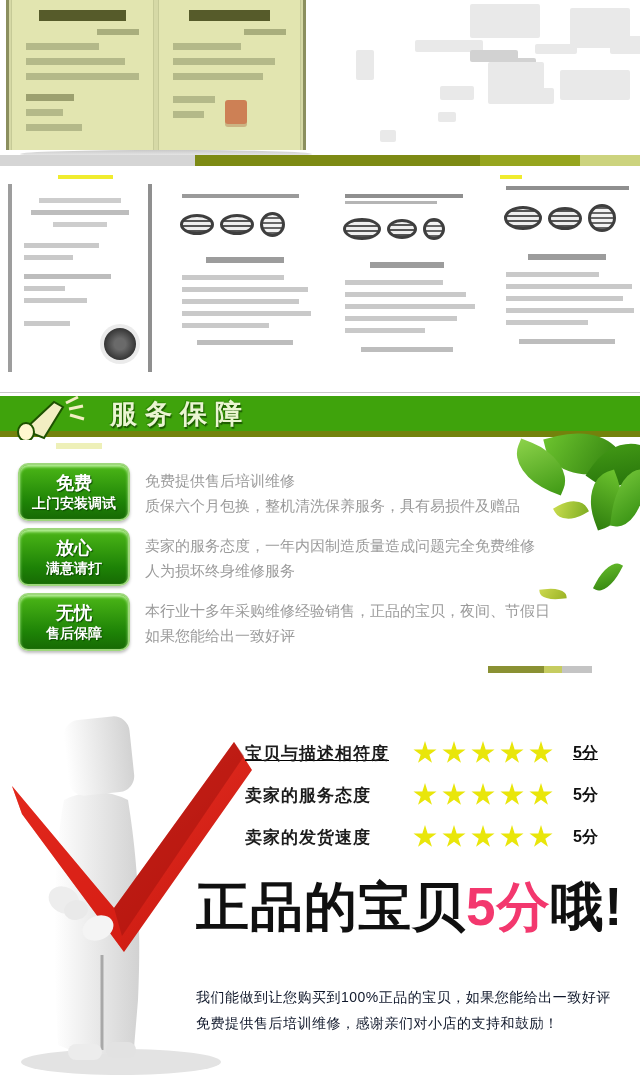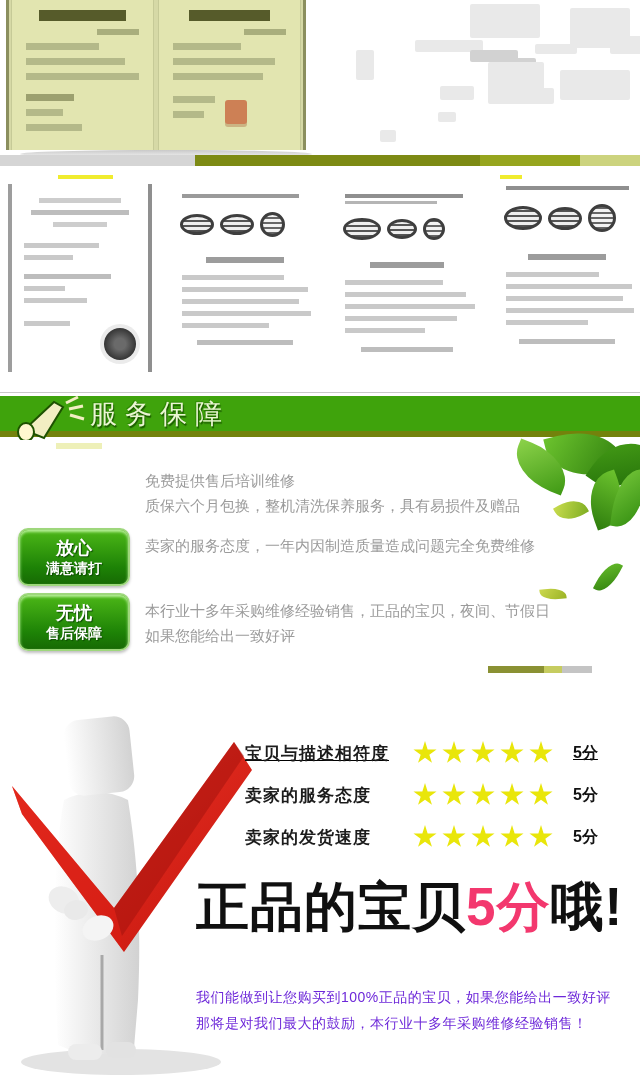--- a/index.html
+++ b/index.html
@@ -33,22 +33,22 @@
   .badge{width:25px;height:25px;border:3px solid #3e3e3e;border-radius:50%;
         background:repeating-linear-gradient(0deg,#666 0 2px,#f2f2f2 2px 5px);}
   .seal-round{position:absolute;width:32px;height:32px;border-radius:50%;
         background:radial-gradient(circle at 50% 50%, #6a6a6a 25%, #2f2f2f 75%);
         box-shadow:0 0 0 4px #9a9a9a33;}
   .ydash{position:absolute;height:4px;background:#f0ec2e;top:175px;}
   
   .top-hairline{position:absolute;left:0;top:392px;width:640px;height:1px;background:#c9c9c9;}
   .sv-header{position:absolute;left:0;top:396px;width:640px;height:41px;background:#3fa30c;
              border-bottom:6px solid #73820c;display:flex;align-items:center;}
-  .sv-title{color:#eaf5d2;font-size:27px;font-weight:normal;letter-spacing:8px;
-            text-shadow:1px 2px 1px #1c5a00, -1px -1px 0 #2f8a05;margin-left:4px;}
+  .sv-title{color:#eaf5d2;font-size:27px;font-weight:bold;letter-spacing:8px;
+            text-shadow:1px 2px 1px #1c5a00, -1px -1px 0 #2f8a05;margin-left:24px;}
   .icon-tab{position:absolute;left:56px;top:443px;width:46px;height:6px;background:#eef0b8;}
   
   .sv-badge{position:absolute;left:18px;width:112px;height:58px;border-radius:10px;
             background:linear-gradient(#4cb717,#1d8206 70%,#176a04);
             border:2px solid #9ed77c;box-shadow:inset 0 2px 3px #b8f09a, 0 2px 3px rgba(0,0,0,.25);
             display:flex;flex-direction:column;justify-content:center;align-items:center;color:#fff;}
   .sv-badge .b1{font-size:18px;font-weight:bold;text-shadow:1px 1px 1px #0c4a00;line-height:22px;}
   .sv-badge .b2{font-size:14px;font-weight:bold;text-shadow:1px 1px 1px #0c4a00;line-height:18px;}
   .sv-desc{position:absolute;left:145px;width:486px;color:#9b9b9b;font-size:15px;line-height:25px;}
   
@@ -57,21 +57,21 @@
   .r-row{position:absolute;left:245px;display:flex;align-items:center;height:34px;}
   .r-label{font-size:17px;font-weight:bold;color:#1c1c1c;width:168px;letter-spacing:1px;}
   .stars{display:flex;gap:5px;width:146px;}
   .star{width:24px;height:24px;background:#e9e60a;display:inline-block;
         clip-path:polygon(50% 0%,61% 35%,98% 35%,68% 57%,79% 91%,50% 70%,21% 91%,32% 57%,2% 35%,39% 35%);
         filter:drop-shadow(0 1px 0 #b7b400);}
   .r-score{font-size:16px;color:#111;margin-left:14px;font-weight:bold;}
   .slogan{position:absolute;left:196px;top:872px;font-size:53px;font-weight:bold;color:#101010;
           letter-spacing:1px;white-space:nowrap;}
   .slogan .hl{color:#f3386e;}
-  .note{position:absolute;left:196px;top:984px;width:440px;color:#6d28d9;font-size:14px;line-height:26px;letter-spacing:.5px;}
+  .note{position:absolute;left:196px;top:984px;width:440px;color:#0f172a;font-size:14px;line-height:26px;letter-spacing:.5px;}
   
   .mini-bar{position:absolute;top:666px;height:7px;}
 </style>
 </head>
 <body>
 
 <div id="canvas">
 
   <div class="book">
     <div class="page">
@@ -201,31 +201,36 @@
     <div class="leaf" style="left:548px;top:430px;width:72px;height:48px;border-radius:0 80% 0 80%;transform:rotate(-14deg);"></div>
     <div class="leaf" style="left:512px;top:448px;width:58px;height:38px;border-radius:0 80% 0 80%;transform:rotate(22deg);background:linear-gradient(135deg,#8cd24a,#3f9914);"></div>
     <div class="leaf" style="left:598px;top:436px;width:46px;height:58px;border-radius:80% 0 80% 0;transform:rotate(35deg);background:linear-gradient(135deg,#4aa318,#1f6a08);"></div>
     <div class="leaf" style="left:580px;top:482px;width:52px;height:36px;border-radius:0 80% 0 80%;transform:rotate(70deg);"></div>
     <div class="leaf" style="left:614px;top:468px;width:30px;height:60px;border-radius:80% 0 80% 0;transform:rotate(8deg);background:linear-gradient(135deg,#79ca3c,#2f8a0e);"></div>
     <div class="leaf" style="left:556px;top:500px;width:30px;height:20px;border-radius:0 80% 0 80%;transform:rotate(-30deg);background:linear-gradient(135deg,#c9dc4e,#7fae23);"></div>
     <div class="leaf" style="left:600px;top:560px;width:16px;height:34px;border-radius:80% 0 80% 0;transform:rotate(28deg);"></div>
     <div class="leaf" style="left:540px;top:588px;width:26px;height:12px;border-radius:0 80% 0 80%;transform:rotate(-8deg);background:linear-gradient(135deg,#ccd84e,#9ab325);"></div>
   </div>
 
+  <div class="sv-badge" style="top:463px;">
+    <div class="b1">免费</div>
+    <div class="b2">上门安装调试</div>
+  </div>
   <div class="sv-desc" style="top:468px;">
     <div>免费提供售后培训维修</div>
     <div>质保六个月包换，整机清洗保养服务，具有易损件及赠品</div>
   </div>
 
   <div class="sv-badge" style="top:528px;">
     <div class="b1">放心</div>
     <div class="b2">满意请打</div>
   </div>
   <div class="sv-desc" style="top:533px;">
     <div>卖家的服务态度，一年内因制造质量造成问题完全免费维修</div>
+    <div>人为损坏终身维修服务</div>
   </div>
 
   <div class="sv-badge" style="top:593px;">
     <div class="b1">无忧</div>
     <div class="b2">售后保障</div>
   </div>
   <div class="sv-desc" style="top:598px;">
     <div>本行业十多年采购维修经验销售，正品的宝贝，夜间、节假日</div>
     <div>如果您能给出一致好评</div>
   </div>
@@ -292,16 +297,16 @@
     </span>
     <span class="r-score">5分</span>
   </div>
 
   <div class="slogan">
     <span>正品的宝贝</span><span class="hl">5分</span><span>哦!</span>
   </div>
 
   <div class="note">
     <div>我们能做到让您购买到100%正品的宝贝，如果您能给出一致好评</div>
-    <div>那将是对我们最大的鼓励，本行业十多年采购维修经验销售！</div>
+    <div>免费提供售后培训维修，感谢亲们对小店的支持和鼓励！</div>
   </div>
 
 </div>
 
 </body></html>

